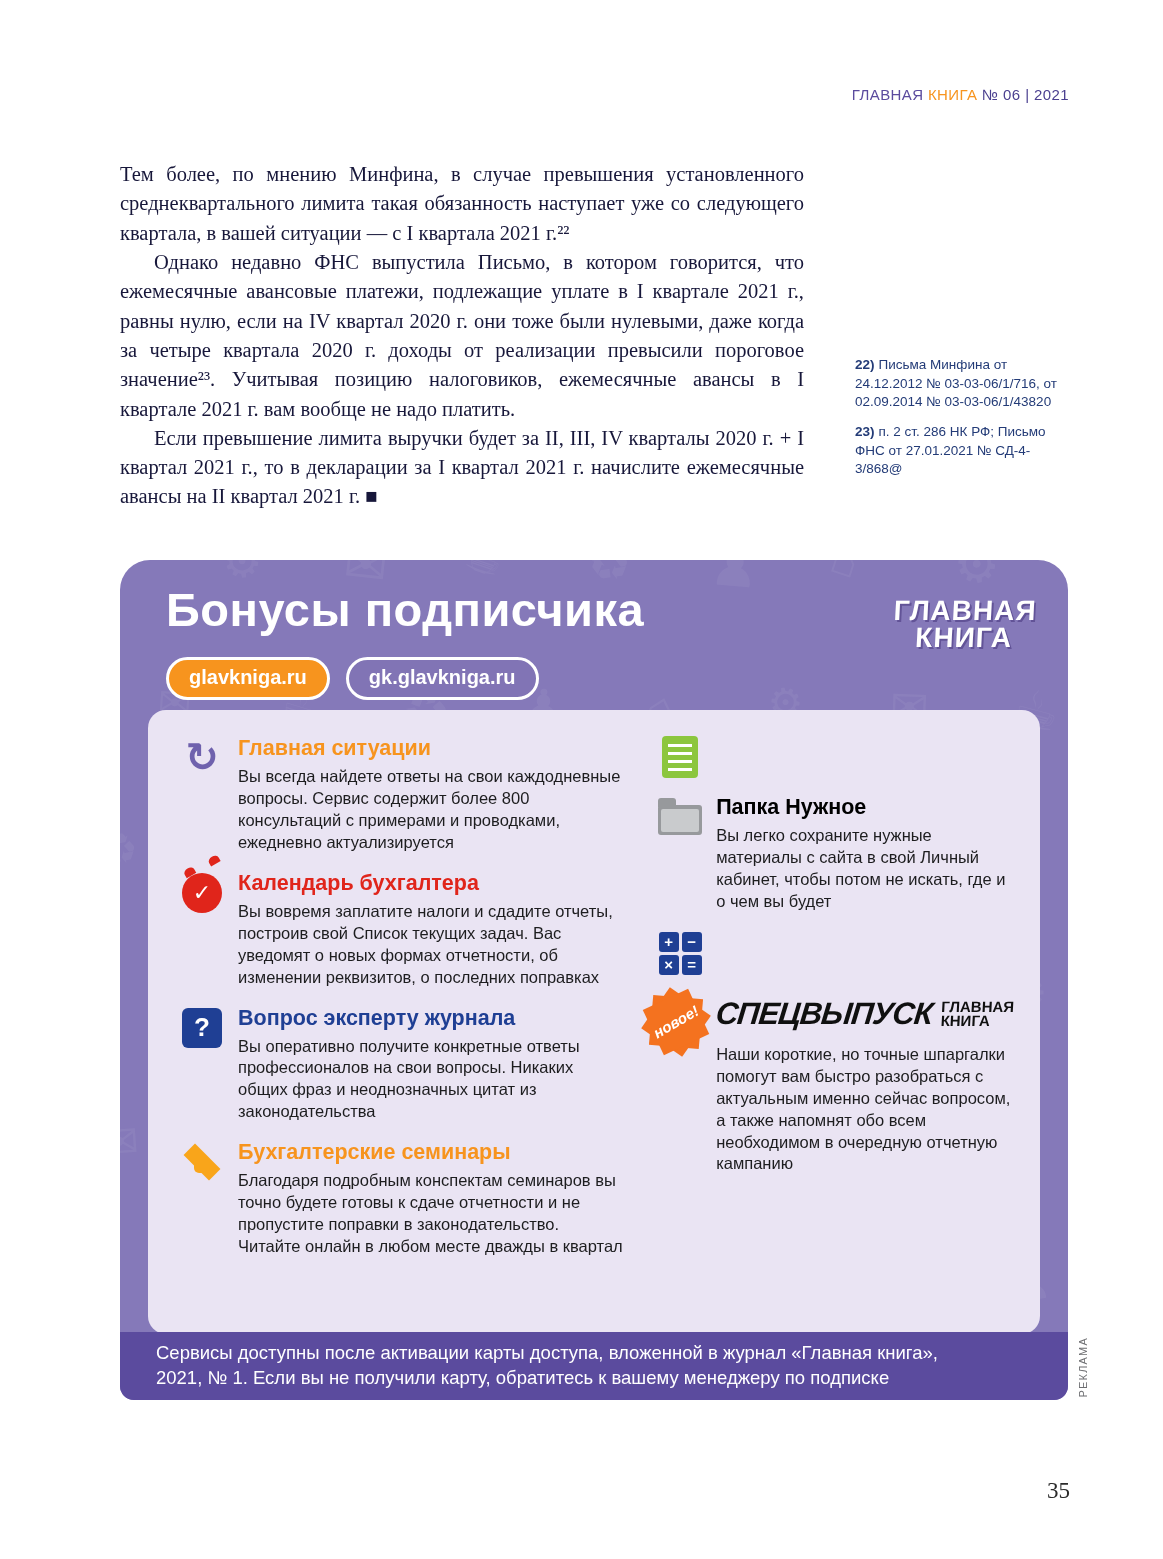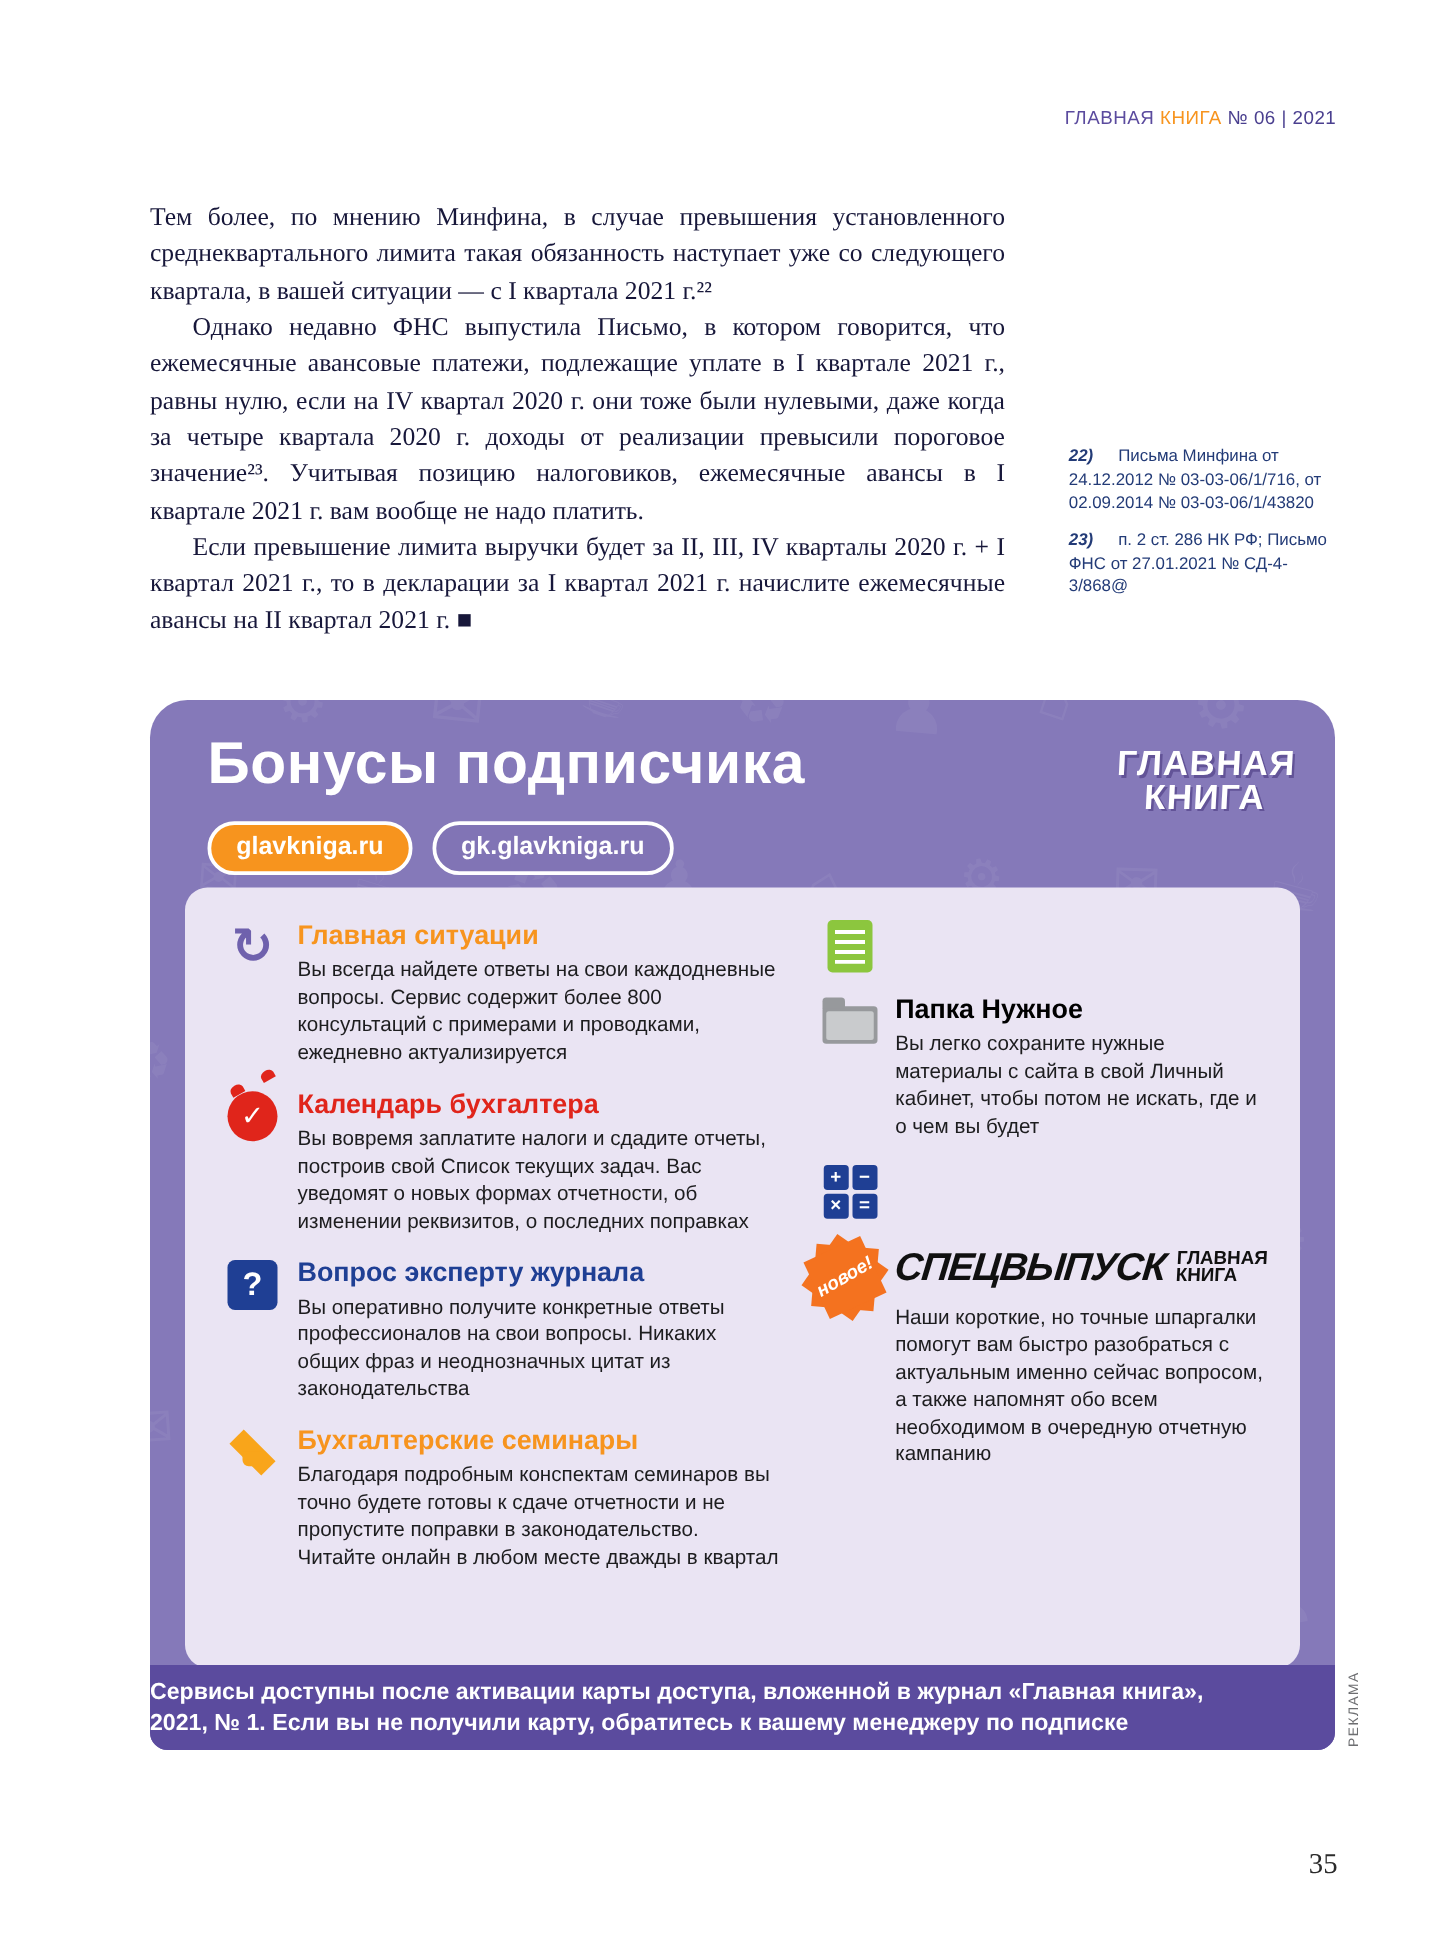--- a/index.html
+++ b/index.html
@@ -17,21 +17,21 @@
   
   .article { position:absolute; left:120px; top:160px; width:684px;
     font-family:"Liberation Serif","DejaVu Serif",serif; font-size:20.5px; line-height:1.43;
     color:#17173A; text-align:justify; }
   .article p + p { text-indent:34px; }
 
   
   .footnotes { position:absolute; left:855px; top:356px; width:220px;
     font-size:13.5px; line-height:1.38; color:#233B77; }
   .footnote { margin-bottom:11px; }
-  .footnote b { margin-right:20px;font-style:italic; }
+  .footnote b { margin-right:4px; }
 
   
   .ad { position:absolute; left:120px; top:560px; width:948px; height:840px;
     background:#8579B9; border-radius:30px 30px 14px 14px; overflow:hidden; }
   .pattern-layer { position:absolute; inset:0; pointer-events:none; }
   .pattern-layer span { position:absolute; color:#fff; opacity:.05; }
 
   .ad-title { position:absolute; left:46px; top:22px; font-size:47px; font-weight:800;
     color:#fff; letter-spacing:.5px; }
   .ad-logo { position:absolute; right:32px; top:38px; text-align:center; color:#fff;
@@ -100,22 +100,22 @@
   .burst-text { position:absolute; left:0; right:0; top:27px; text-align:center; transform:rotate(-20deg);
     color:#fff; font-weight:800; font-style:italic; font-size:15px; z-index:3; }
   .spets-logo { display:flex; align-items:center; gap:9px; margin:4px 0 12px; }
   .spets-main { font-size:31px; font-weight:800; font-style:italic; color:#101010; letter-spacing:-1px;
     transform:skewX(-6deg); white-space:nowrap; }
   .spets-sub { display:flex; flex-direction:column; font-weight:800; font-size:15px; line-height:.95;
     color:#101010; transform:skewX(-3deg); }
 
   
   .ad-footer { position:absolute; left:0; bottom:0; width:100%; height:68px; background:#5B4B9E;
-    display:flex; flex-direction:column; justify-content:center; 
-    color:#fff; font-weight:bold; font-size:18.5px; line-height:1.33; }
+    display:flex; flex-direction:column; justify-content:center; padding-left:36px;
+    color:#fff; font-weight:normal; font-size:18.5px; line-height:1.33; }
 
   
   .reklama { position:absolute; left:1077px; top:1337px; writing-mode:vertical-rl;
     transform:rotate(180deg); font-size:11px; letter-spacing:1.2px; color:#6D6E71; }
   .pageno { position:absolute; right:93px; top:1478px; font-family:"Liberation Serif","DejaVu Serif",serif;
     font-size:23px; color:#2B2B2B; }
 </style>
 </head>
 <body>
 

